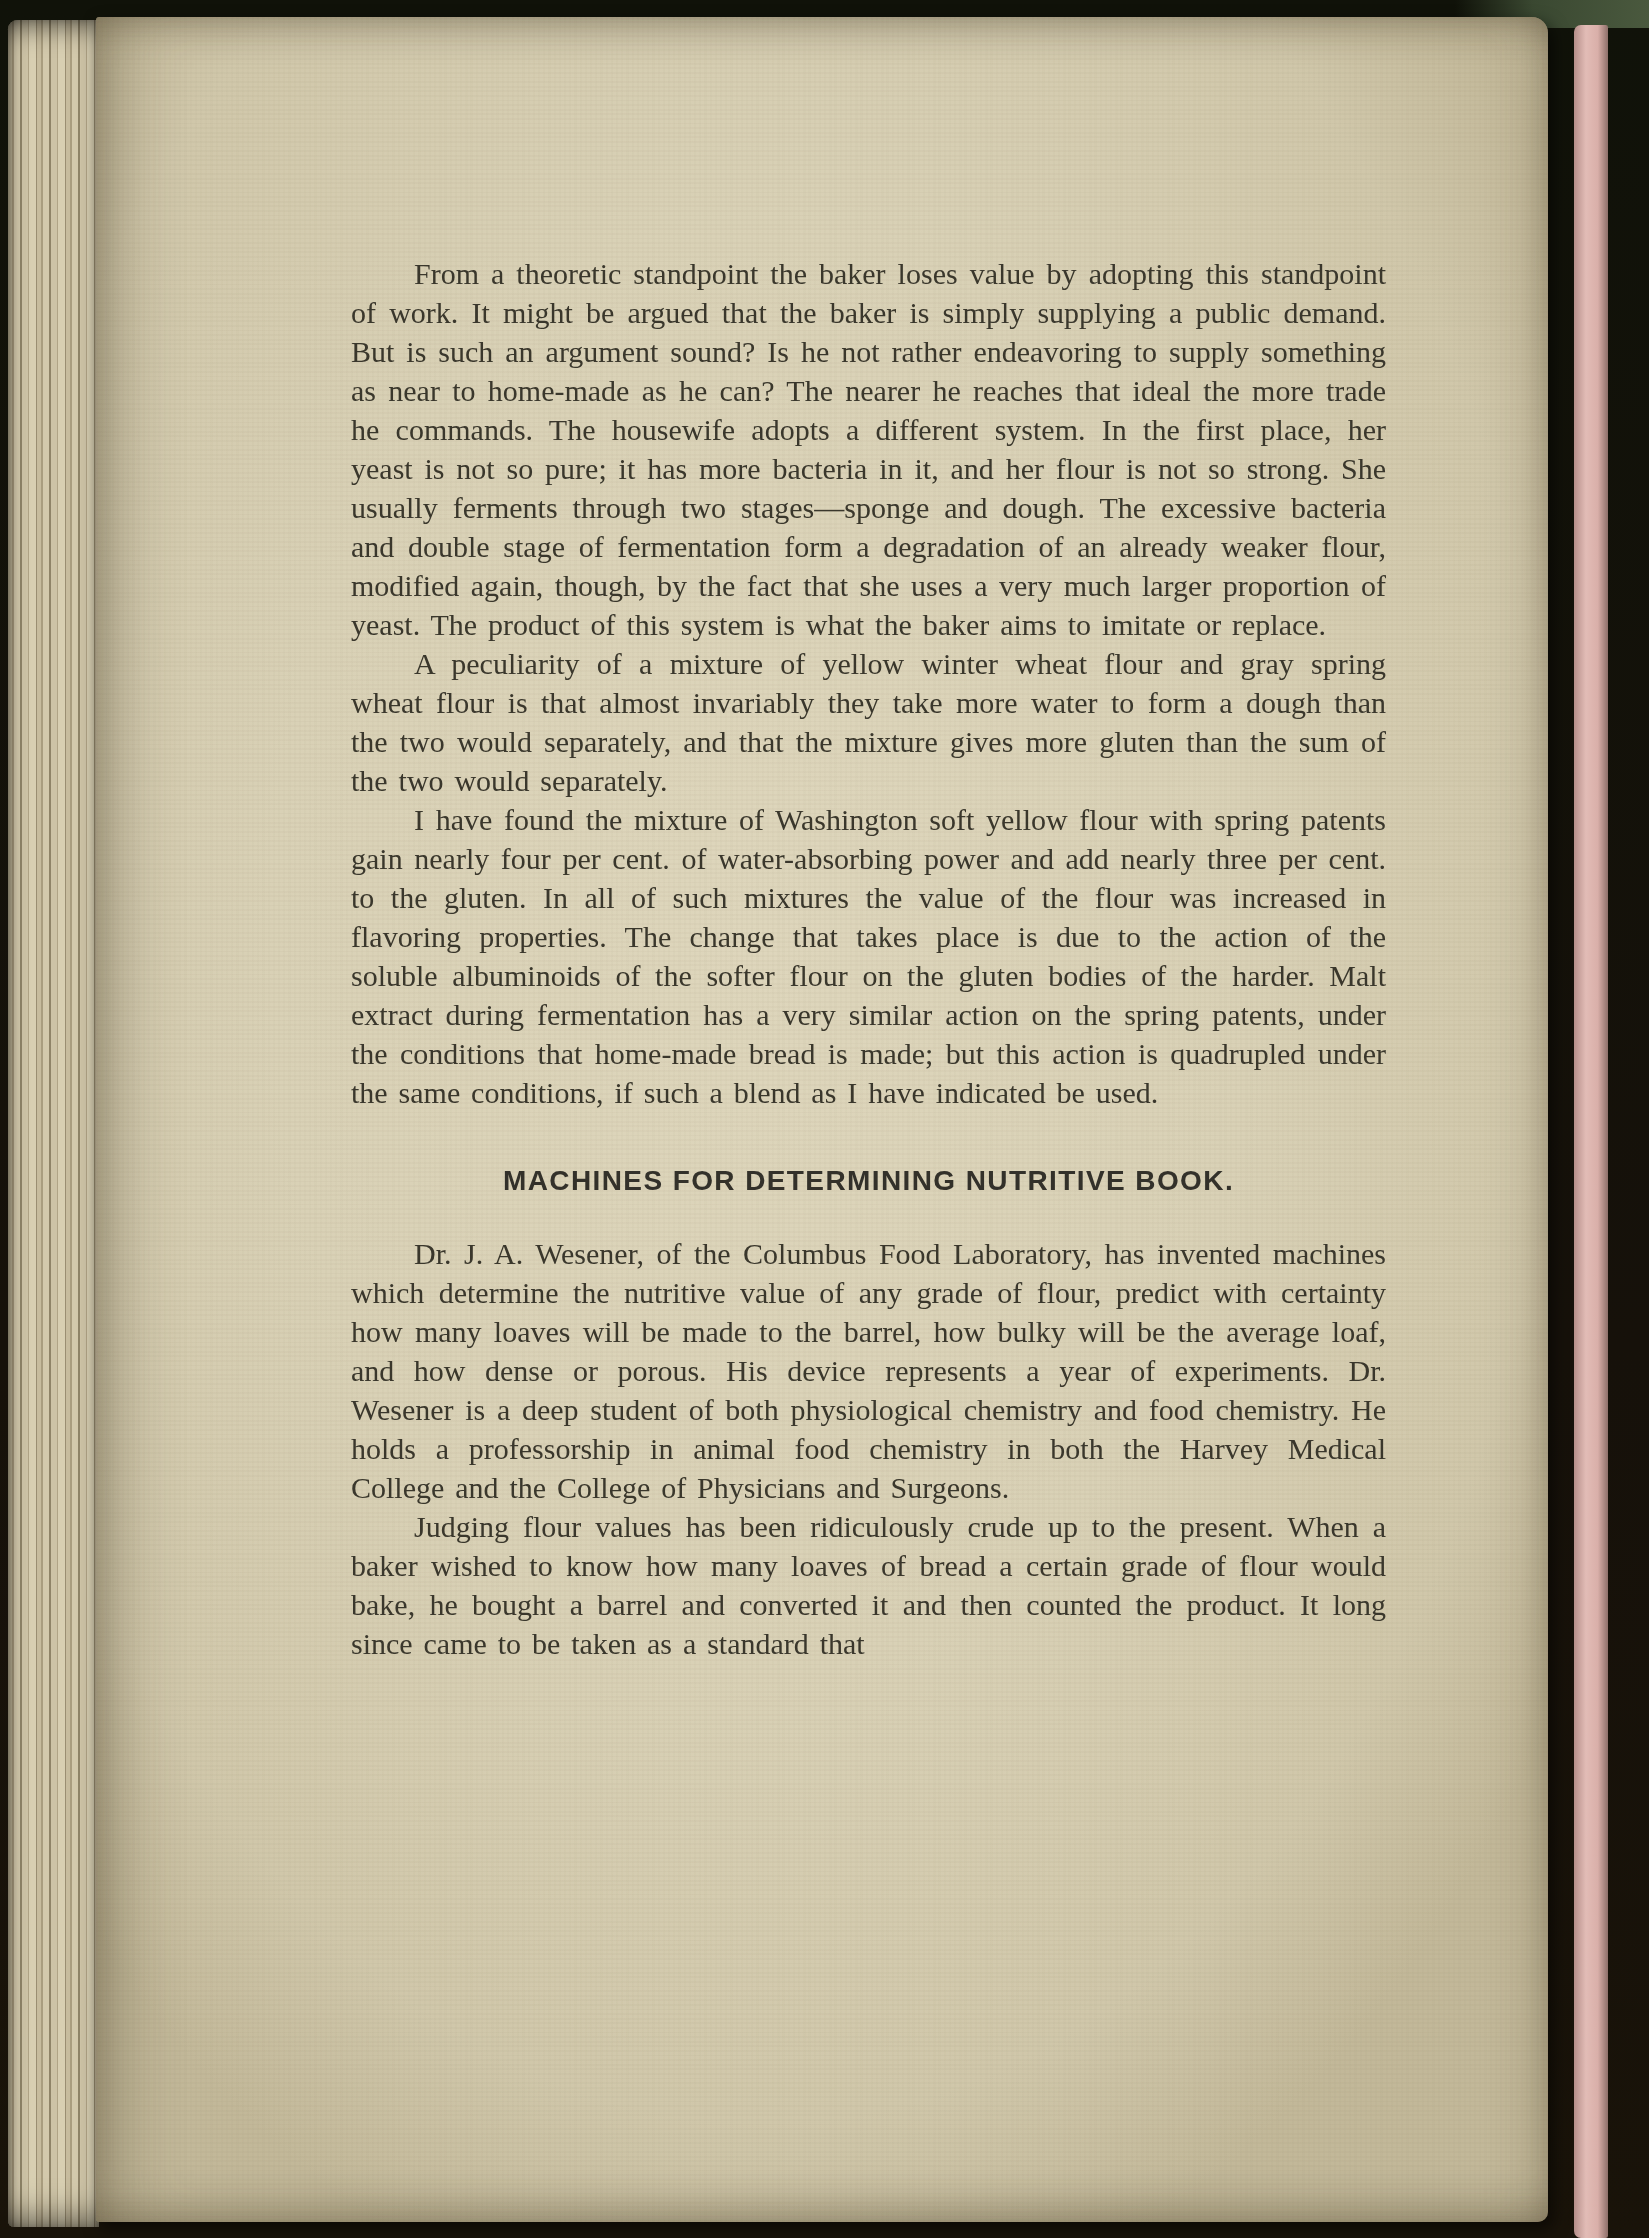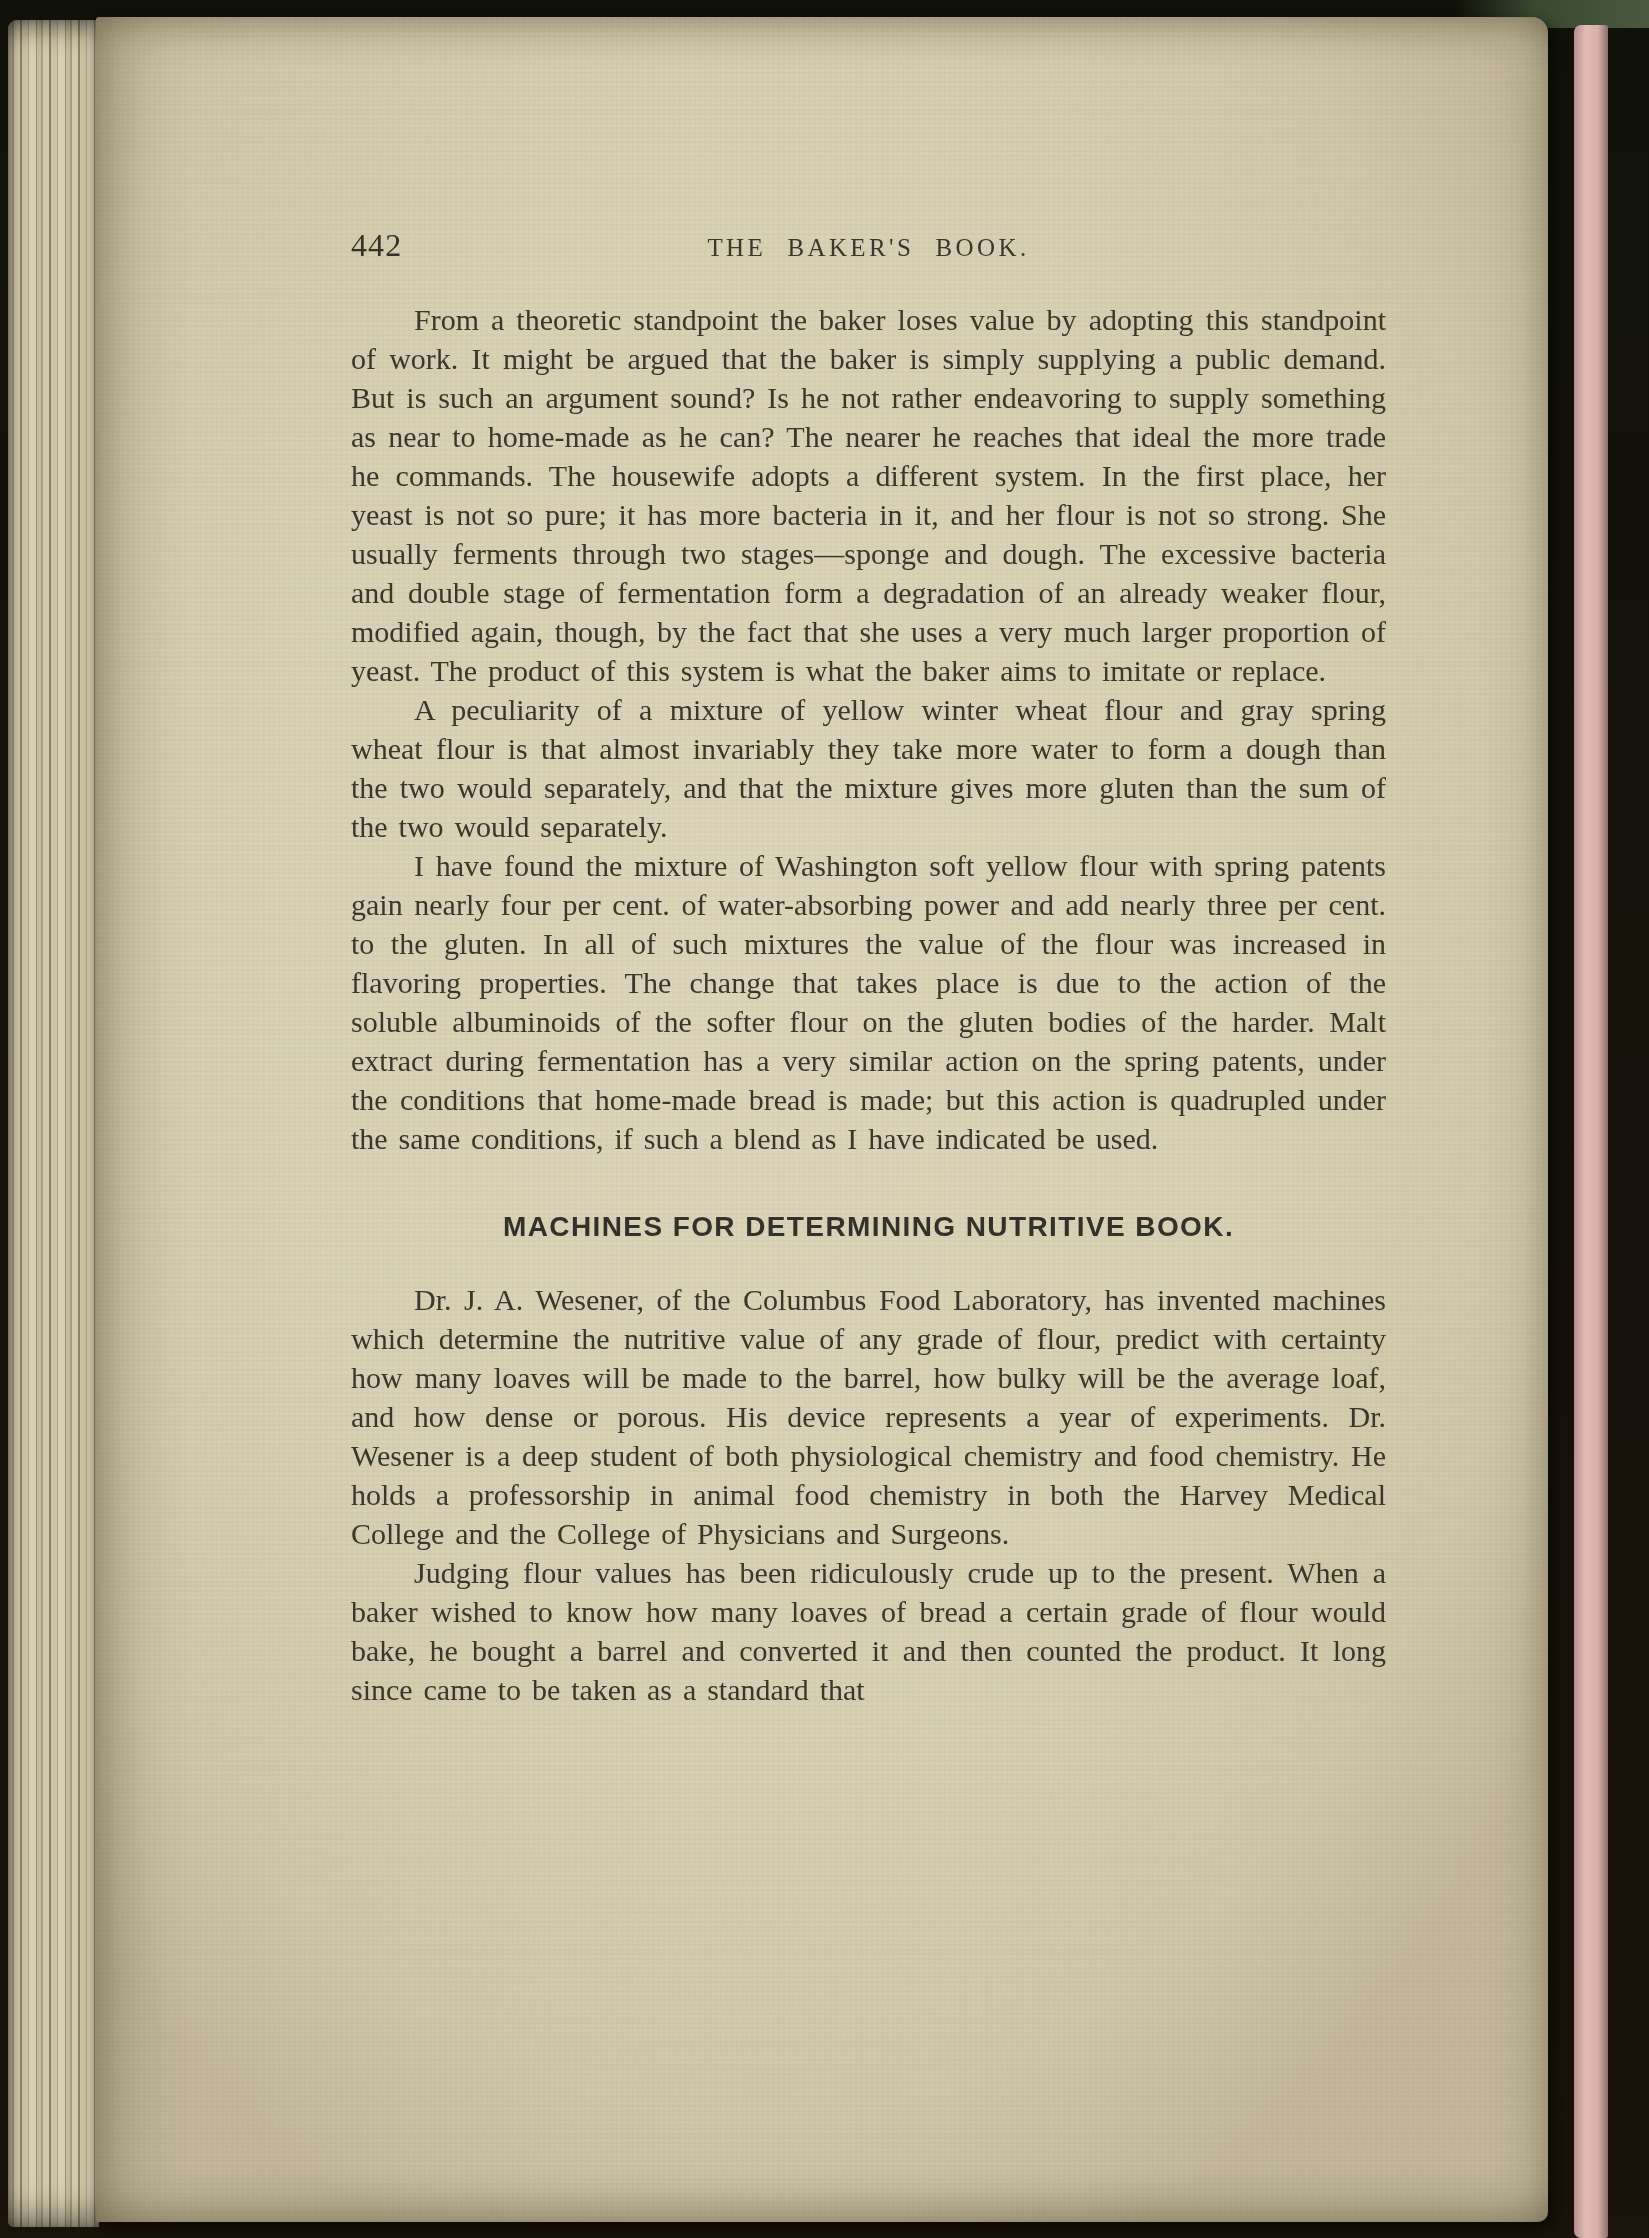--- a/index.html
+++ b/index.html
@@ -104,24 +104,20 @@
   <div class="page-stack"></div>
 
   <div class="next-page-edge"></div>
 
   <div class="page">
     <div class="grain"></div>
   </div>
 
   <div class="text-block">
 
-    <div class="header-row">
-      <span class="page-number">442</span>
-      <span class="running-title">THE BAKER'S BOOK.</span>
-    </div>
 
     <div class="body-copy">
       <p class="para">From a theoretic standpoint the baker loses value by adopting this standpoint of work. It might be argued that the baker is simply supplying a public demand. But is such an argument sound? Is he not rather endeavoring to supply something as near to home-made as he can? The nearer he reaches that ideal the more trade he commands. The housewife adopts a different system. In the first place, her yeast is not so pure; it has more bacteria in it, and her flour is not so strong. She usually ferments through two stages—sponge and dough. The excessive bacteria and double stage of fermentation form a degradation of an already weaker flour, modified again, though, by the fact that she uses a very much larger proportion of yeast. The product of this system is what the baker aims to imitate or replace.</p>
       <p class="para">A peculiarity of a mixture of yellow winter wheat flour and gray spring wheat flour is that almost invariably they take more water to form a dough than the two would separately, and that the mixture gives more gluten than the sum of the two would separately.</p>
       <p class="para">I have found the mixture of Washington soft yellow flour with spring patents gain nearly four per cent. of water-absorbing power and add nearly three per cent. to the gluten. In all of such mixtures the value of the flour was increased in flavoring properties. The change that takes place is due to the action of the soluble albuminoids of the softer flour on the gluten bodies of the harder. Malt extract during fermentation has a very similar action on the spring patents, under the conditions that home-made bread is made; but this action is quadrupled under the same conditions, if such a blend as I have indicated be used.</p>
 
       <h2 class="section-heading">MACHINES FOR DETERMINING NUTRITIVE BOOK.</h2>
 
       <p class="para">Dr. J. A. Wesener, of the Columbus Food Laboratory, has invented machines which determine the nutritive value of any grade of flour, predict with certainty how many loaves will be made to the barrel, how bulky will be the average loaf, and how dense or porous. His device represents a year of experiments. Dr. Wesener is a deep student of both physiological chemistry and food chemistry. He holds a professorship in animal food chemistry in both the Harvey Medical College and the College of Physicians and Surgeons.</p>
       <p class="para">Judging flour values has been ridiculously crude up to the present. When a baker wished to know how many loaves of bread a certain grade of flour would bake, he bought a barrel and converted it and then counted the product. It long since came to be taken as a standard that</p>

